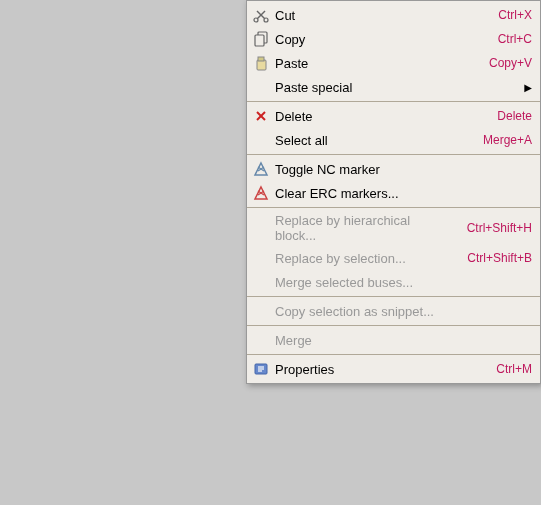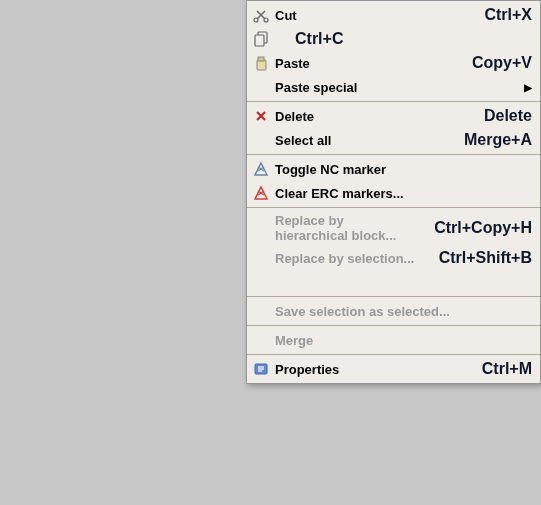--- a/index.html
+++ b/index.html
@@ -19,21 +19,20 @@
 
     .context-menu {
       position: absolute;
       top: 0;
       left: 246px;
       width: 295px;
       background: #f0ede8;
       border: 1px solid #999;
       box-shadow: 2px 2px 6px rgba(0,0,0,0.3);
       padding: 2px 0;
-      font-weight: bold;
     }
 
     .menu-item {
       display: flex;
       align-items: center;
       padding: 3px 8px 3px 4px;
       cursor: pointer;
       min-height: 22px;
       position: relative;
     }
@@ -57,22 +56,22 @@
       justify-content: center;
       flex-shrink: 0;
       margin-right: 4px;
     }
 
     .item-label {
       flex: 1;
     }
 
     .item-shortcut {
-      color: #0f172a;
-      font-size: 16px;
+      color: #be185d;
+      font-size: 12px;
       margin-left: 20px;
     }
 
     .submenu-arrow {
       margin-left: auto;
       font-size: 10px;
     }
 
     
     .svg-icon {
@@ -98,20 +97,21 @@
     <span class="item-shortcut">Ctrl+X</span>
   </div>
 
   <div class="menu-item">
     <span class="item-icon">
       <svg class="svg-icon" viewBox="0 0 16 16">
         <rect x="5" y="1" width="9" height="11" rx="1" fill="none" stroke="#666" stroke-width="1.2"></rect>
         <rect x="2" y="4" width="9" height="11" rx="1" fill="#f0ede8" stroke="#666" stroke-width="1.2"></rect>
       </svg>
     </span>
+    <span class="item-label">Copy</span>
     <span class="item-shortcut">Ctrl+C</span>
   </div>
 
   <div class="menu-item">
     <span class="item-icon">
       <svg class="svg-icon" viewBox="0 0 16 16">
         <rect x="4" y="5" width="9" height="10" rx="1" fill="#e8daa0" stroke="#888" stroke-width="1"></rect>
         <rect x="5" y="2" width="6" height="4" rx="0" fill="#d0c888" stroke="#888" stroke-width="1"></rect>
       </svg>
     </span>
@@ -168,39 +168,40 @@
     </span>
     <span class="item-label">Clear ERC markers...</span>
     <span class="item-shortcut"></span>
   </div>
 
   <div class="menu-separator"></div>
 
   <div class="menu-item disabled">
     <span class="item-icon"></span>
     <span class="item-label">Replace by hierarchical block...</span>
-    <span class="item-shortcut">Ctrl+Copy+H</span>
+    <span class="item-shortcut">Ctrl+Shift+H</span>
   </div>
 
   <div class="menu-item disabled">
     <span class="item-icon"></span>
     <span class="item-label">Replace by selection...</span>
     <span class="item-shortcut">Ctrl+Shift+B</span>
   </div>
 
   <div class="menu-item disabled">
     <span class="item-icon"></span>
-    <span class="item-shortcut"></span>
-  </div>
-
-  <div class="menu-separator"></div>
-
-  <div class="menu-item disabled">
-    <span class="item-icon"></span>
-    <span class="item-label">Save selection as selected...</span>
+    <span class="item-label">Merge selected buses...</span>
+    <span class="item-shortcut"></span>
+  </div>
+
+  <div class="menu-separator"></div>
+
+  <div class="menu-item disabled">
+    <span class="item-icon"></span>
+    <span class="item-label">Copy selection as snippet...</span>
     <span class="item-shortcut"></span>
   </div>
 
   <div class="menu-separator"></div>
 
   <div class="menu-item disabled">
     <span class="item-icon"></span>
     <span class="item-label">Merge</span>
     <span class="item-shortcut"></span>
   </div>

